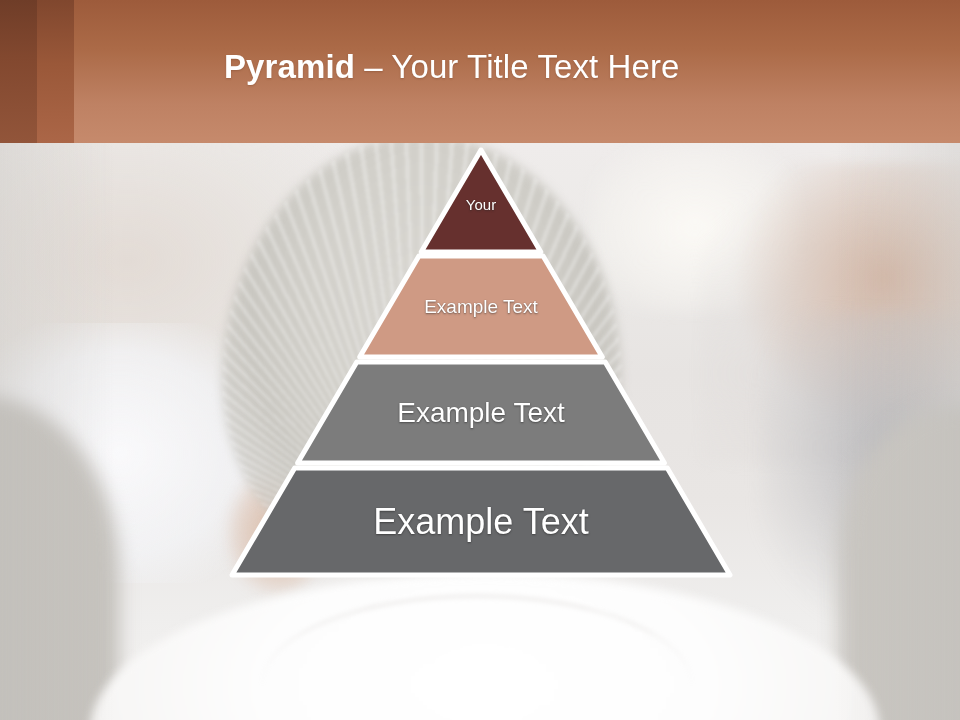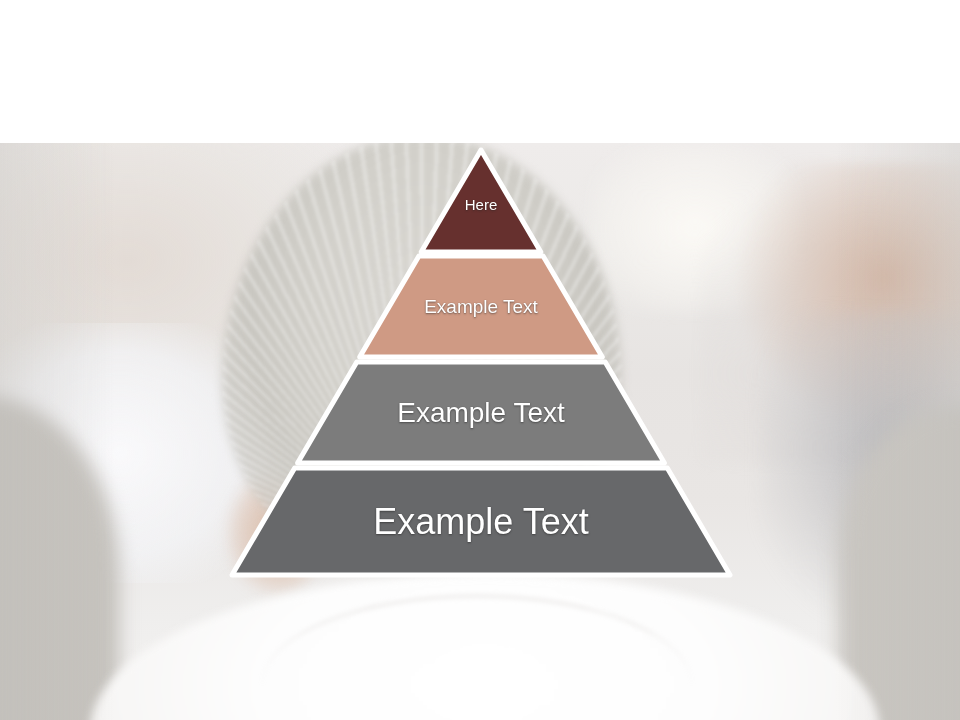--- a/index.html
+++ b/index.html
@@ -194,30 +194,35 @@
     <div class="ph" id="ph-l-gray"></div>
     <div class="ph" id="ph-r-gray"></div>
     <div class="ph" id="ph-ear"></div>
     <div class="ph" id="ph-hair"></div>
     <div class="ph" id="ph-hair-tex"></div>
     <div class="ph" id="ph-shoulders"></div>
     <div class="ph" id="ph-collar"></div>
     <div class="ph" id="ph-vig"></div>
   </div>
 
+  <div id="header">
+    <div id="band-dark"></div>
+    <div id="band-mid"></div>
+    <div id="title"><span class="t-strong">Pyramid</span><span class="t-dash"> – </span><span class="t-rest">Your Title Text Here</span></div>
+  </div>
 
   <svg id="pyramid" viewBox="0 0 960 720">
 
     <polygon id="shape-tier-1" points="481.0,150.0 540.8,252.0 421.2,252.0" fill="#66302e" stroke="#ffffff" stroke-width="5" stroke-linejoin="round"></polygon>
 
     <polygon id="shape-tier-2" points="418.9,256.0 543.1,256.0 602.3,357.0 359.7,357.0" fill="#cf9a84" stroke="#ffffff" stroke-width="5" stroke-linejoin="round"></polygon>
 
     <polygon id="shape-tier-3" points="356.8,362.0 605.2,362.0 664.4,463.0 297.6,463.0" fill="#7c7c7c" stroke="#ffffff" stroke-width="5" stroke-linejoin="round"></polygon>
 
     <polygon id="shape-tier-4" points="294.7,468.0 667.3,468.0 730.0,575.0 232.0,575.0" fill="#67686a" stroke="#ffffff" stroke-width="5" stroke-linejoin="round"></polygon>
   </svg>
 
-  <div class="tier-label" id="lbl-1" style="left: 481px; top: 204px; font-size: 15px;">Here</div>
+  <div class="tier-label" id="lbl-1" style="left: 481px; top: 204px; font-size: 15px;">Your</div>
   <div class="tier-label" id="lbl-2" style="left: 481px; top: 306.5px; font-size: 19px;">Example Text</div>
   <div class="tier-label" id="lbl-3" style="left: 481px; top: 412.5px; font-size: 28px;">Example Text</div>
   <div class="tier-label" id="lbl-4" style="left: 481px; top: 521.5px; font-size: 36px;">Example Text</div>
 
 </div>
 
 </body></html>

